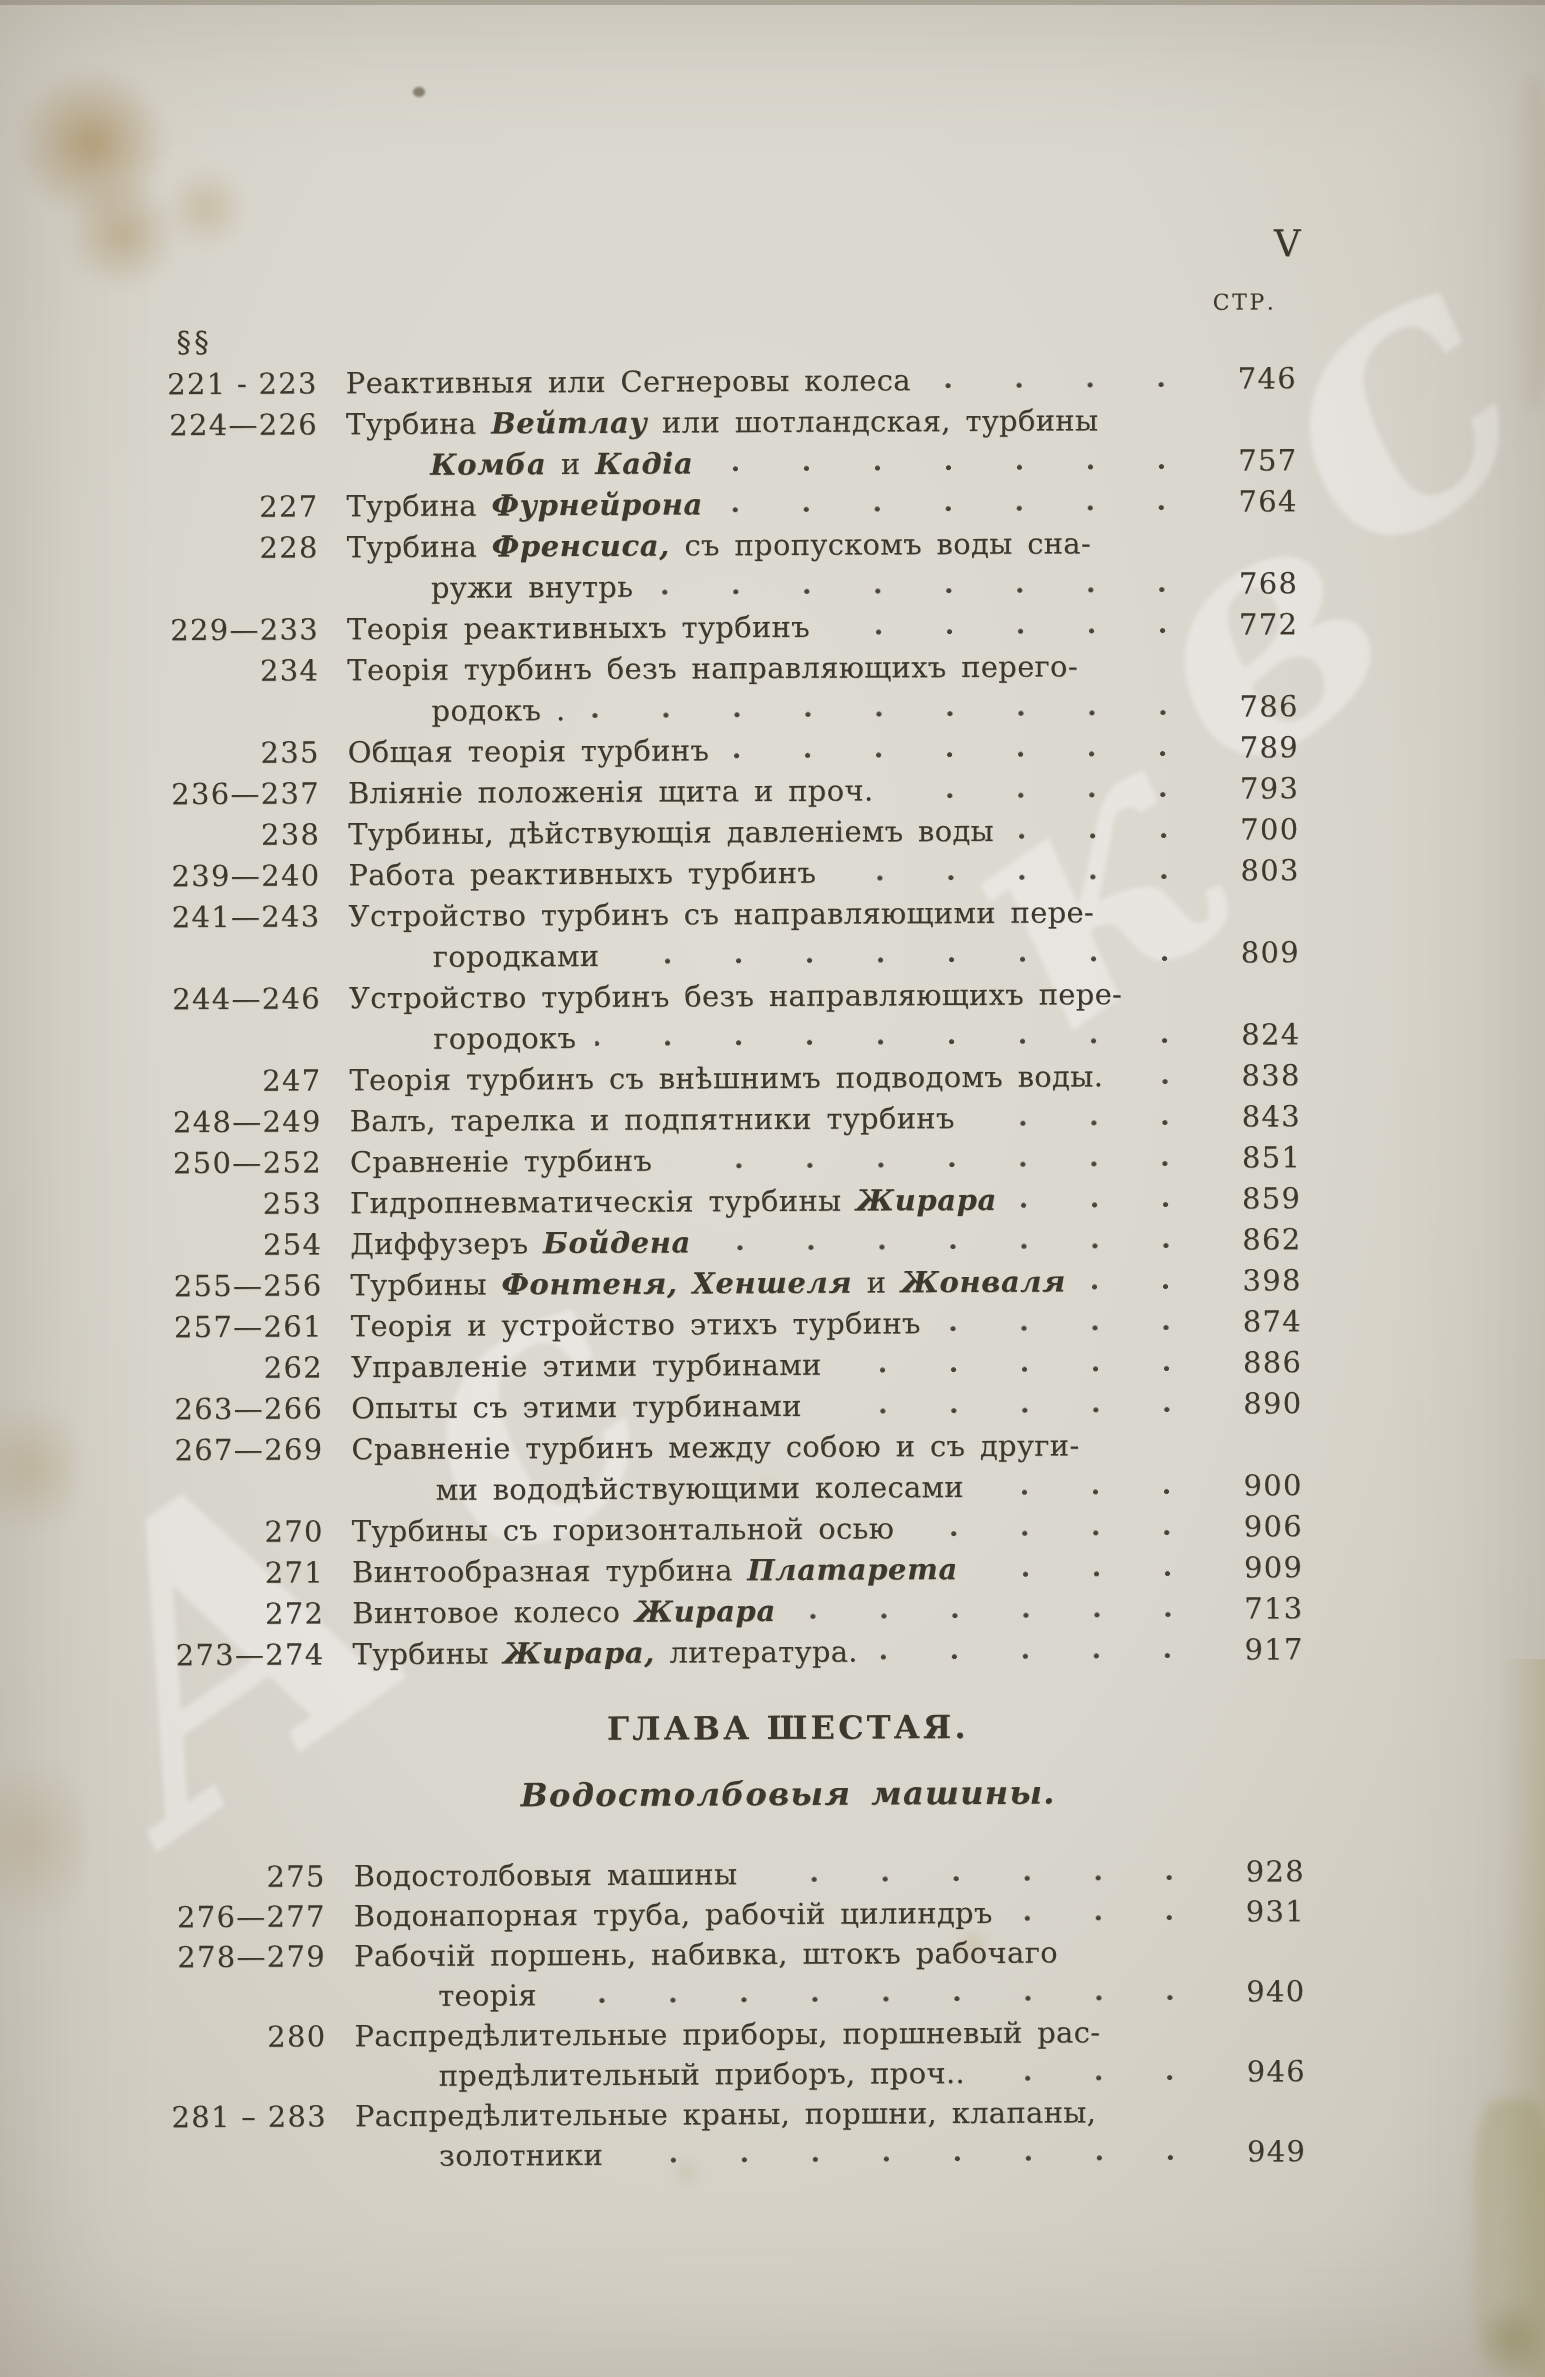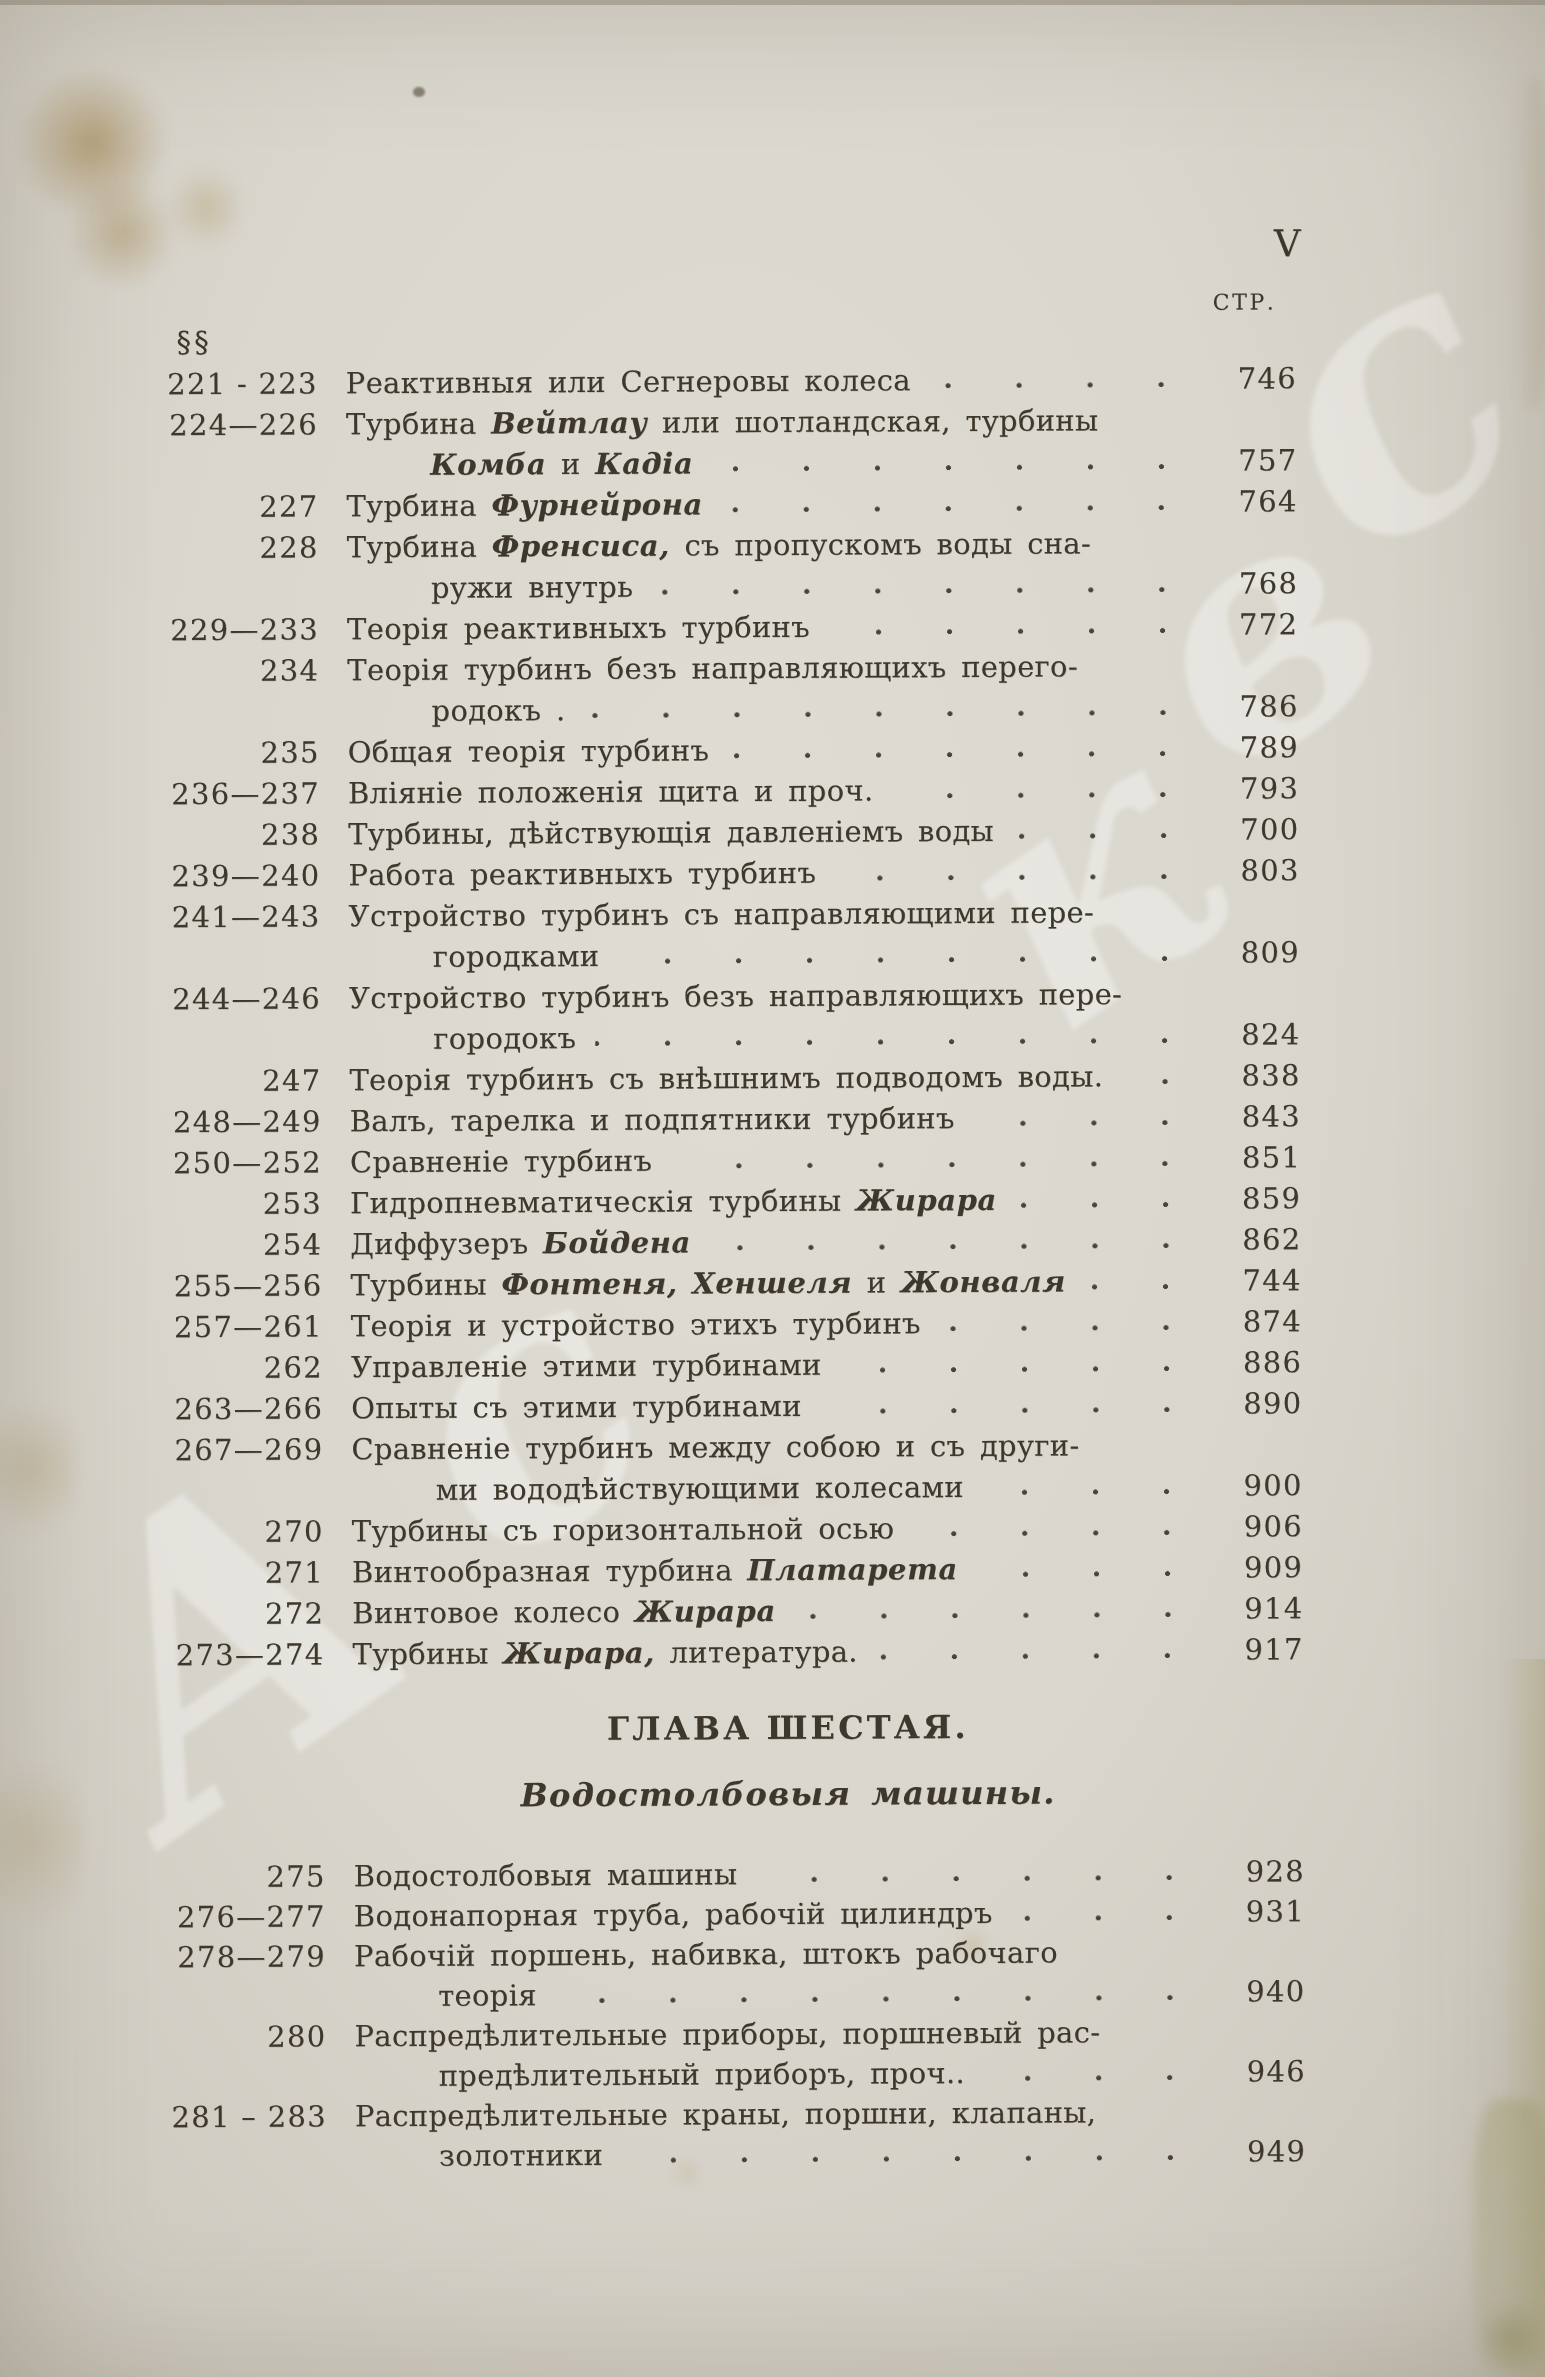--- a/index.html
+++ b/index.html
@@ -234,21 +234,21 @@
       <div class="row">
         <span class="num">254</span>
         <span class="title"><span>Диффузеръ </span><span class="it">Бойдена</span></span>
         <span class="leader"></span>
         <span class="pg">862</span>
       </div>
       <div class="row">
         <span class="num">255—256</span>
         <span class="title"><span>Турбины </span><span class="it">Фонтеня,</span><span> </span><span class="it">Хеншеля</span><span> и </span><span class="it">Жонваля</span></span>
         <span class="leader"></span>
-        <span class="pg">744</span>
+        <span class="pg">398</span>
       </div>
       <div class="row">
         <span class="num">257—261</span>
         <span class="title"><span>Теорія и устройство этихъ турбинъ</span></span>
         <span class="leader"></span>
         <span class="pg">874</span>
       </div>
       <div class="row">
         <span class="num">262</span>
         <span class="title"><span>Управленіе этими турбинами</span></span>
@@ -282,21 +282,21 @@
       <div class="row">
         <span class="num">271</span>
         <span class="title"><span>Винтообразная турбина </span><span class="it">Платарета</span></span>
         <span class="leader"></span>
         <span class="pg">909</span>
       </div>
       <div class="row">
         <span class="num">272</span>
         <span class="title"><span>Винтовое колесо </span><span class="it">Жирара</span></span>
         <span class="leader"></span>
-        <span class="pg">914</span>
+        <span class="pg">713</span>
       </div>
       <div class="row">
         <span class="num">273—274</span>
         <span class="title"><span>Турбины </span><span class="it">Жирара,</span><span> литература.</span></span>
         <span class="leader"></span>
         <span class="pg">917</span>
       </div>
     </div>
 
   <div id="chap-heading">ГЛАВА ШЕСТАЯ.</div>

